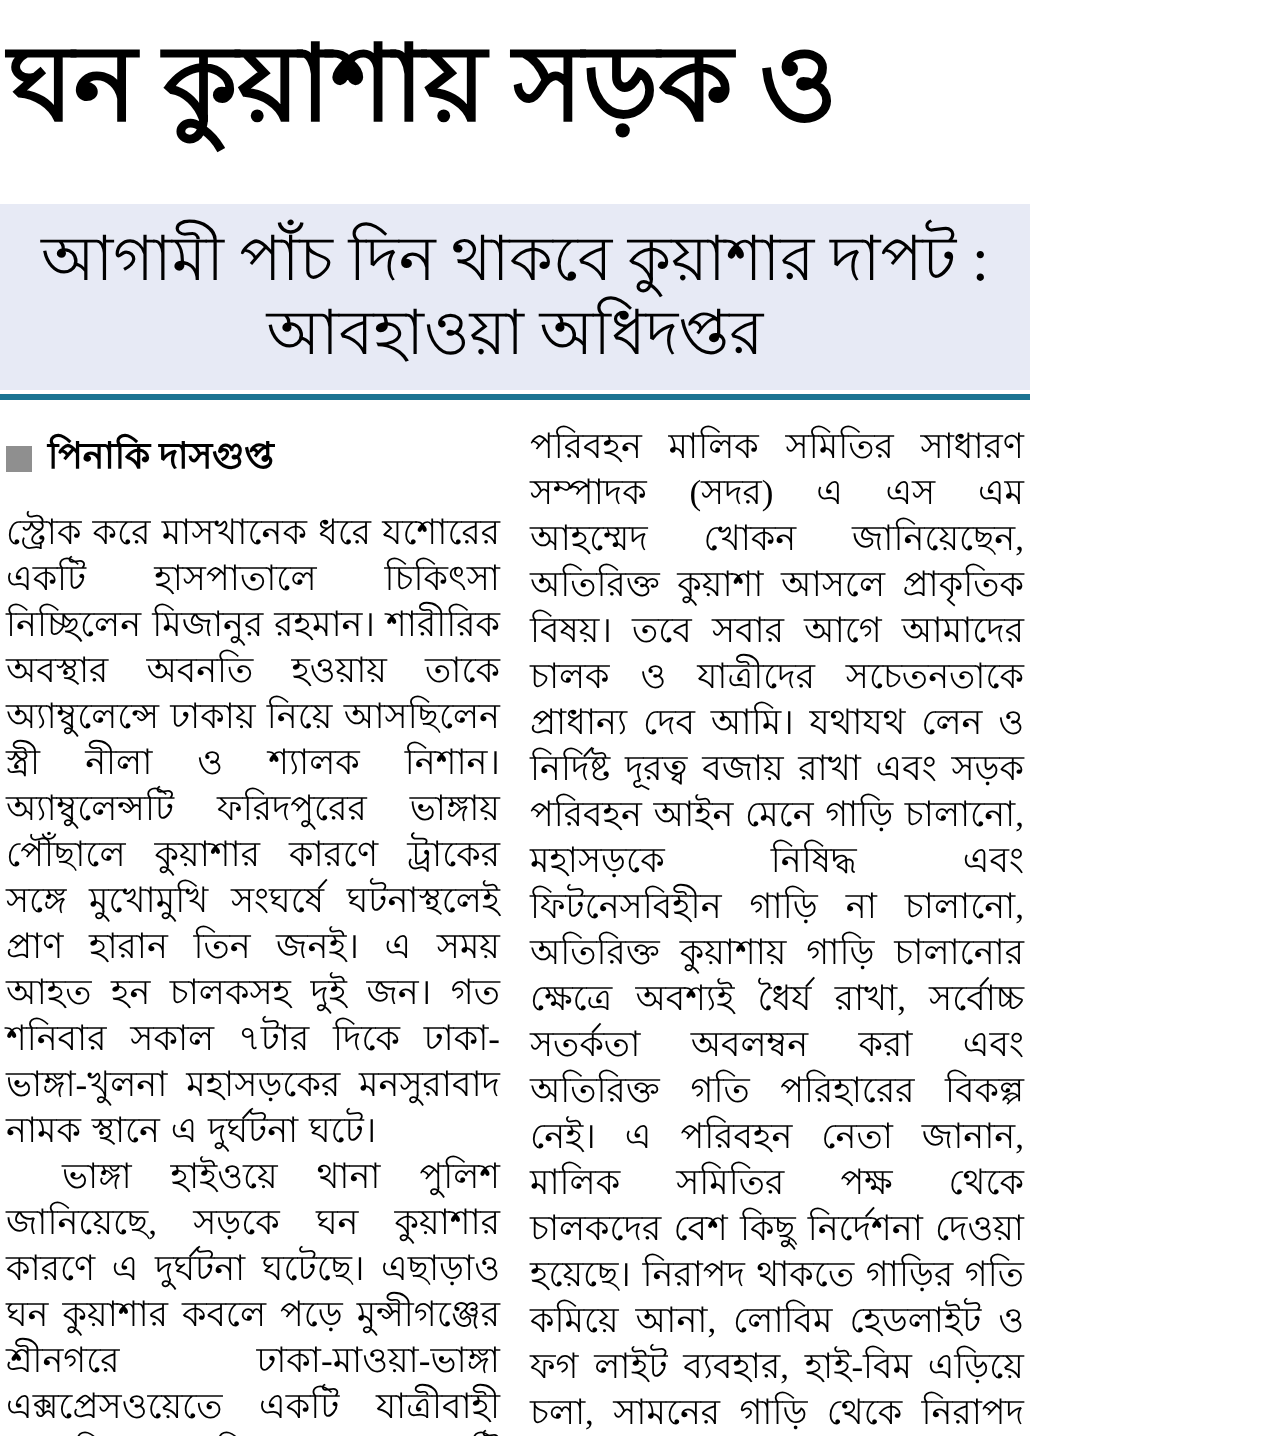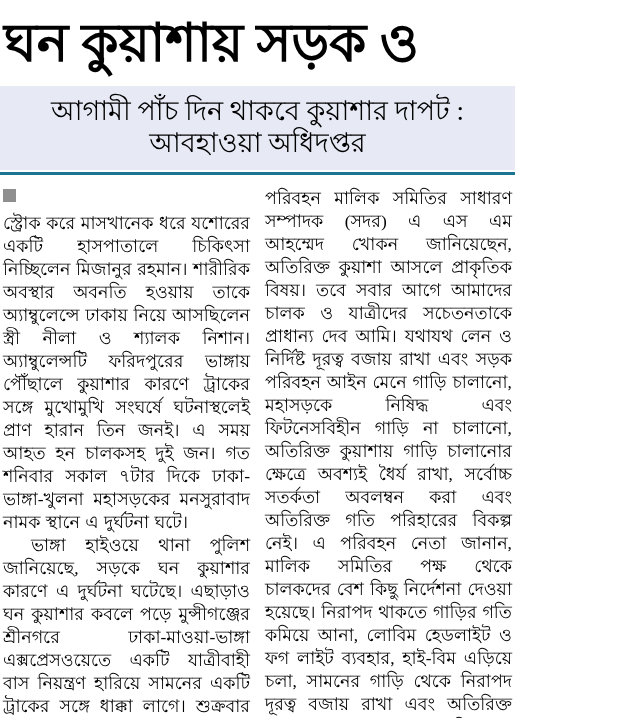--- a/index.html
+++ b/index.html
@@ -18,24 +18,24 @@
   }
   .page{width:527px;height:718px;padding:6px 12px 0 0;position:relative;}
 
   .headline{
     font-size:53px;line-height:1.17;font-weight:bold;
     padding:6px 4px 0 4px;letter-spacing:0px;
   }
   .headline .hl-line{display:block;white-space:nowrap;}
 
   .subhead-strip{
-    margin-top:12px;
+    margin-top:28px;
     background:var(--strip_bg);
     text-align:center;
-    font-size:27px;line-height:1.2;
+    font-size:31px;line-height:1.2;
     padding:9px 6px 10px 6px;
   }
   .rule{
     height:3px;background:var(--rule);
     margin-top:2px;width:100%;
   }
 
   .columns{
     display:flex;gap:15px;
     padding:12px 3px 0 3px;
@@ -71,20 +71,21 @@
   <div class="subhead-strip">
     <span>আগামী পাঁচ দিন থাকবে কুয়াশার দাপট : আবহাওয়া অধিদপ্তর</span>
   </div>
   <div class="rule"></div>
 
   <div class="columns">
 
     <div class="col">
       <div class="byline">
         <span class="square"></span>
+        <span>পিনাকি দাসগুপ্ত</span>
       </div>
       <p>স্ট্রোক করে মাসখানেক ধরে যশোরের একটি হাসপাতালে চিকিৎসা নিচ্ছিলেন মিজানুর রহমান। শারীরিক অবস্থার অবনতি হওয়ায় তাকে অ্যাম্বুলেন্সে ঢাকায় নিয়ে আসছিলেন স্ত্রী নীলা ও শ্যালক নিশান। অ্যাম্বুলেন্সটি ফরিদপুরের ভাঙ্গায় পৌঁছালে কুয়াশার কারণে ট্রাকের সঙ্গে মুখোমুখি সংঘর্ষে ঘটনাস্থলেই প্রাণ হারান তিন জনই। এ সময় আহত হন চালকসহ দুই জন। গত শনিবার সকাল ৭টার দিকে ঢাকা-ভাঙ্গা-খুলনা মহাসড়কের মনসুরাবাদ নামক স্থানে এ দুর্ঘটনা ঘটে।</p>
       <p class="indent">ভাঙ্গা হাইওয়ে থানা পুলিশ জানিয়েছে, সড়কে ঘন কুয়াশার কারণে এ দুর্ঘটনা ঘটেছে। এছাড়াও ঘন কুয়াশার কবলে পড়ে মুন্সীগঞ্জের শ্রীনগরে ঢাকা-মাওয়া-ভাঙ্গা এক্সপ্রেসওয়েতে একটি যাত্রীবাহী বাস নিয়ন্ত্রণ হারিয়ে সামনের একটি ট্রাকের সঙ্গে ধাক্কা লাগে। শুক্রবার রাত পৌনে ১টার দিকে ঘটা ঐ দুর্ঘটনায় বাসের ছয় যাত্রী আহত হয়েছেন। পরে ফায়ার সার্ভিস গিয়ে বাসের প্রায় অর্ধশত যাত্রীকে উদ্ধার করে।</p>
 
     </div>
 
     <div class="col">
       <p>পরিবহন মালিক সমিতির সাধারণ সম্পাদক (সদর) এ এস এম আহম্মেদ খোকন জানিয়েছেন, অতিরিক্ত কুয়াশা আসলে প্রাকৃতিক বিষয়। তবে সবার আগে আমাদের চালক ও যাত্রীদের সচেতনতাকে প্রাধান্য দেব আমি। যথাযথ লেন ও নির্দিষ্ট দূরত্ব বজায় রাখা এবং সড়ক পরিবহন আইন মেনে গাড়ি চালানো, মহাসড়কে নিষিদ্ধ এবং ফিটনেসবিহীন গাড়ি না চালানো, অতিরিক্ত কুয়াশায় গাড়ি চালানোর ক্ষেত্রে অবশ্যই ধৈর্য রাখা, সর্বোচ্চ সতর্কতা অবলম্বন করা এবং অতিরিক্ত গতি পরিহারের বিকল্প নেই। এ পরিবহন নেতা জানান, মালিক সমিতির পক্ষ থেকে চালকদের বেশ কিছু নির্দেশনা দেওয়া হয়েছে। নিরাপদ থাকতে গাড়ির গতি কমিয়ে আনা, লোবিম হেডলাইট ও ফগ লাইট ব্যবহার, হাই-বিম এড়িয়ে চলা, সামনের গাড়ি থেকে নিরাপদ দূরত্ব বজায় রাখা এবং অতিরিক্ত কুয়াশা হলে রাস্তার পাশে নিরাপদে থেমে যাওয়া। কুয়াশা কেটে গেলে গাড়ি চলাচল।</p>
 
     </div>

